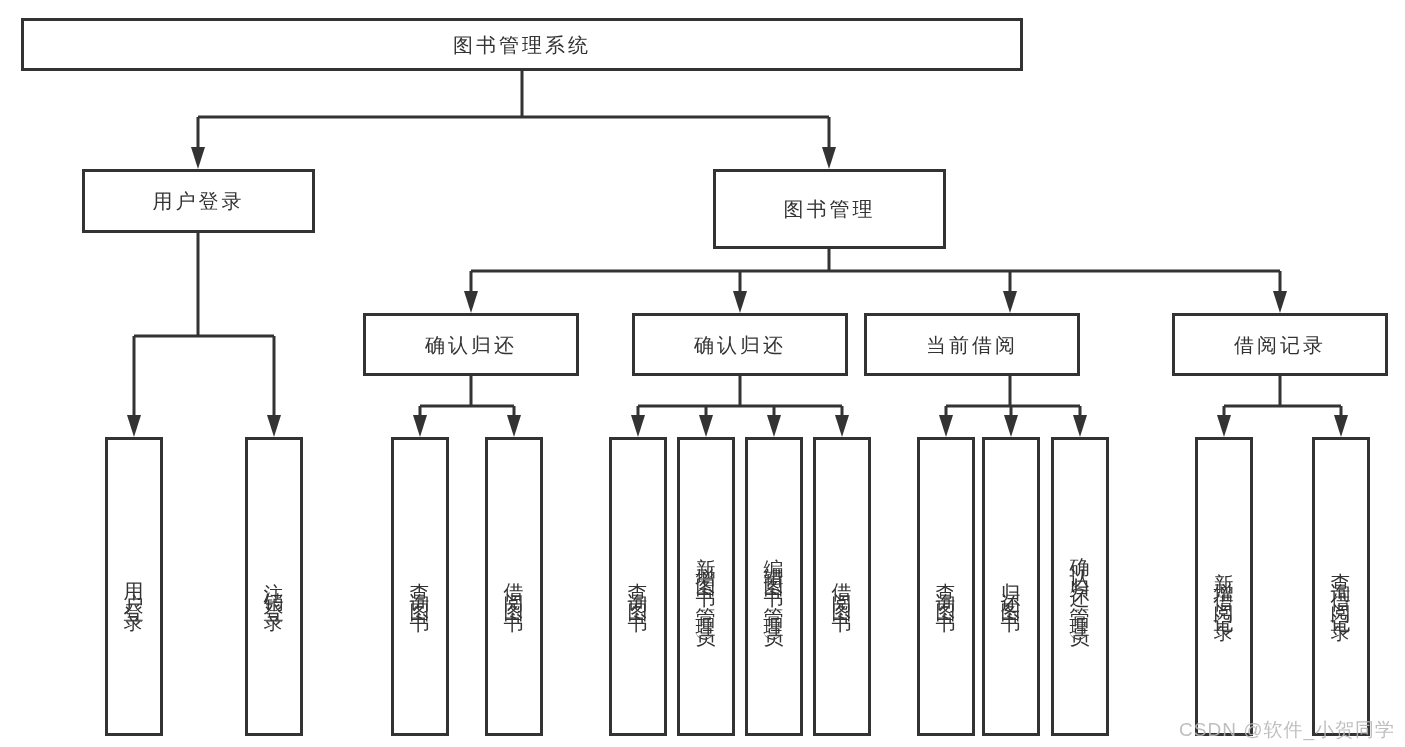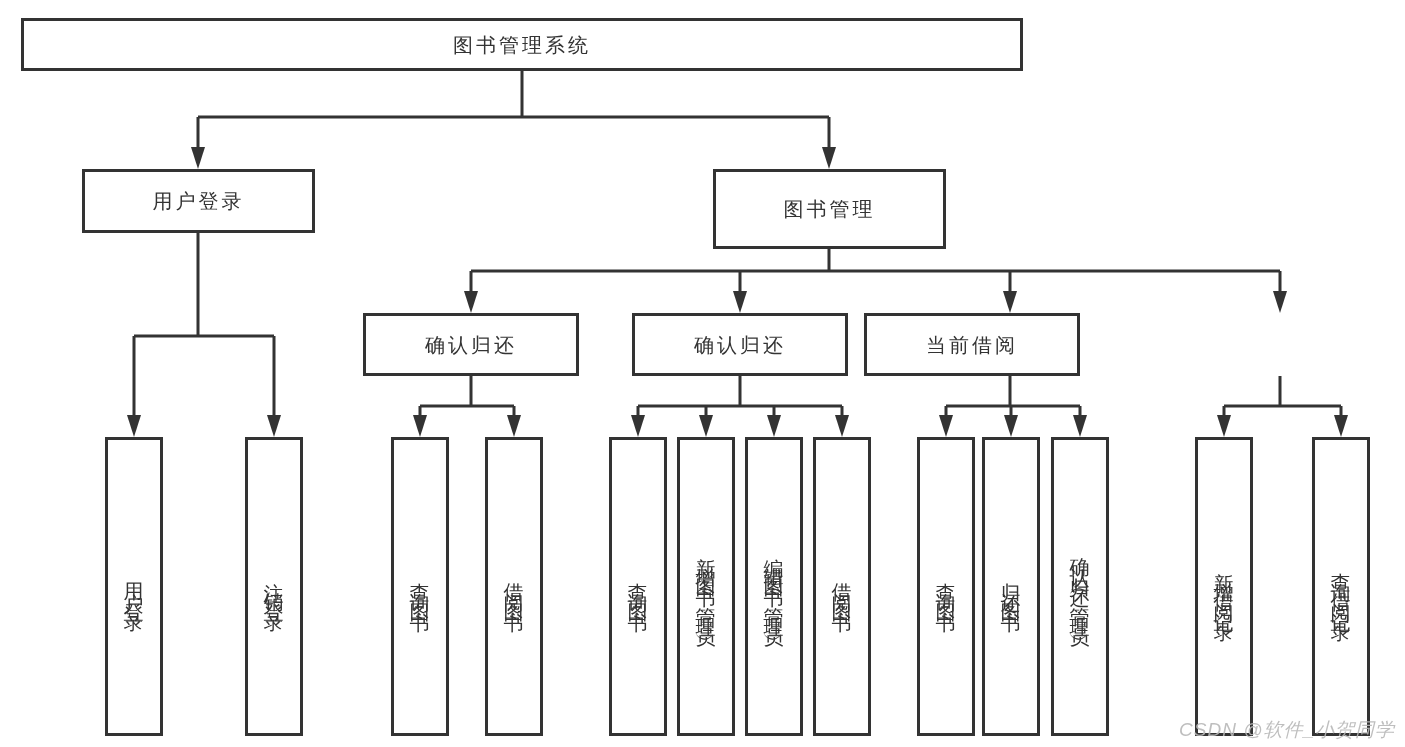--- a/index.html
+++ b/index.html
@@ -34,21 +34,20 @@
   .node.v .lbl {
     writing-mode: vertical-rl;
     text-orientation: mixed;
     letter-spacing: 10px;
   }
   .watermark {
     position: absolute; right: 10px; bottom: 4px;
     font-size: 19px; color: var(--watermark);
     letter-spacing: 1px; z-index: 5; opacity: .9;
     white-space: nowrap;
-    font-style: italic;
   }
 </style>
 </head>
 <body>
 
 <div class="canvas">
 
   <svg class="wires" width="1405" height="747" viewBox="0 0 1405 747">
 
     <path d="M522 66 V117 M198 117 H829 M198 117 V150 M829 117 V150"></path>
@@ -98,20 +97,23 @@
 
   <div class="node" style="left:363px;top:313px;width:216px;height:63px">
     <span class="lbl">确认归还</span>
   </div>
   <div class="node" style="left:632px;top:313px;width:216px;height:63px">
     <span class="lbl">确认归还</span>
   </div>
   <div class="node" style="left:864px;top:313px;width:216px;height:63px">
     <span class="lbl">当前借阅</span>
   </div>
+  <div class="node" style="left:1172px;top:313px;width:216px;height:63px">
+    <span class="lbl">借阅记录</span>
+  </div>
 
   <div class="node v" style="left:105px;top:437px;width:58px;height:299px">
     <span class="lbl">用户登录</span>
   </div>
   <div class="node v" style="left:245px;top:437px;width:58px;height:299px">
     <span class="lbl">注销登录</span>
   </div>
 
   <div class="node v" style="left:391px;top:437px;width:58px;height:299px">
     <span class="lbl">查询图书</span>

